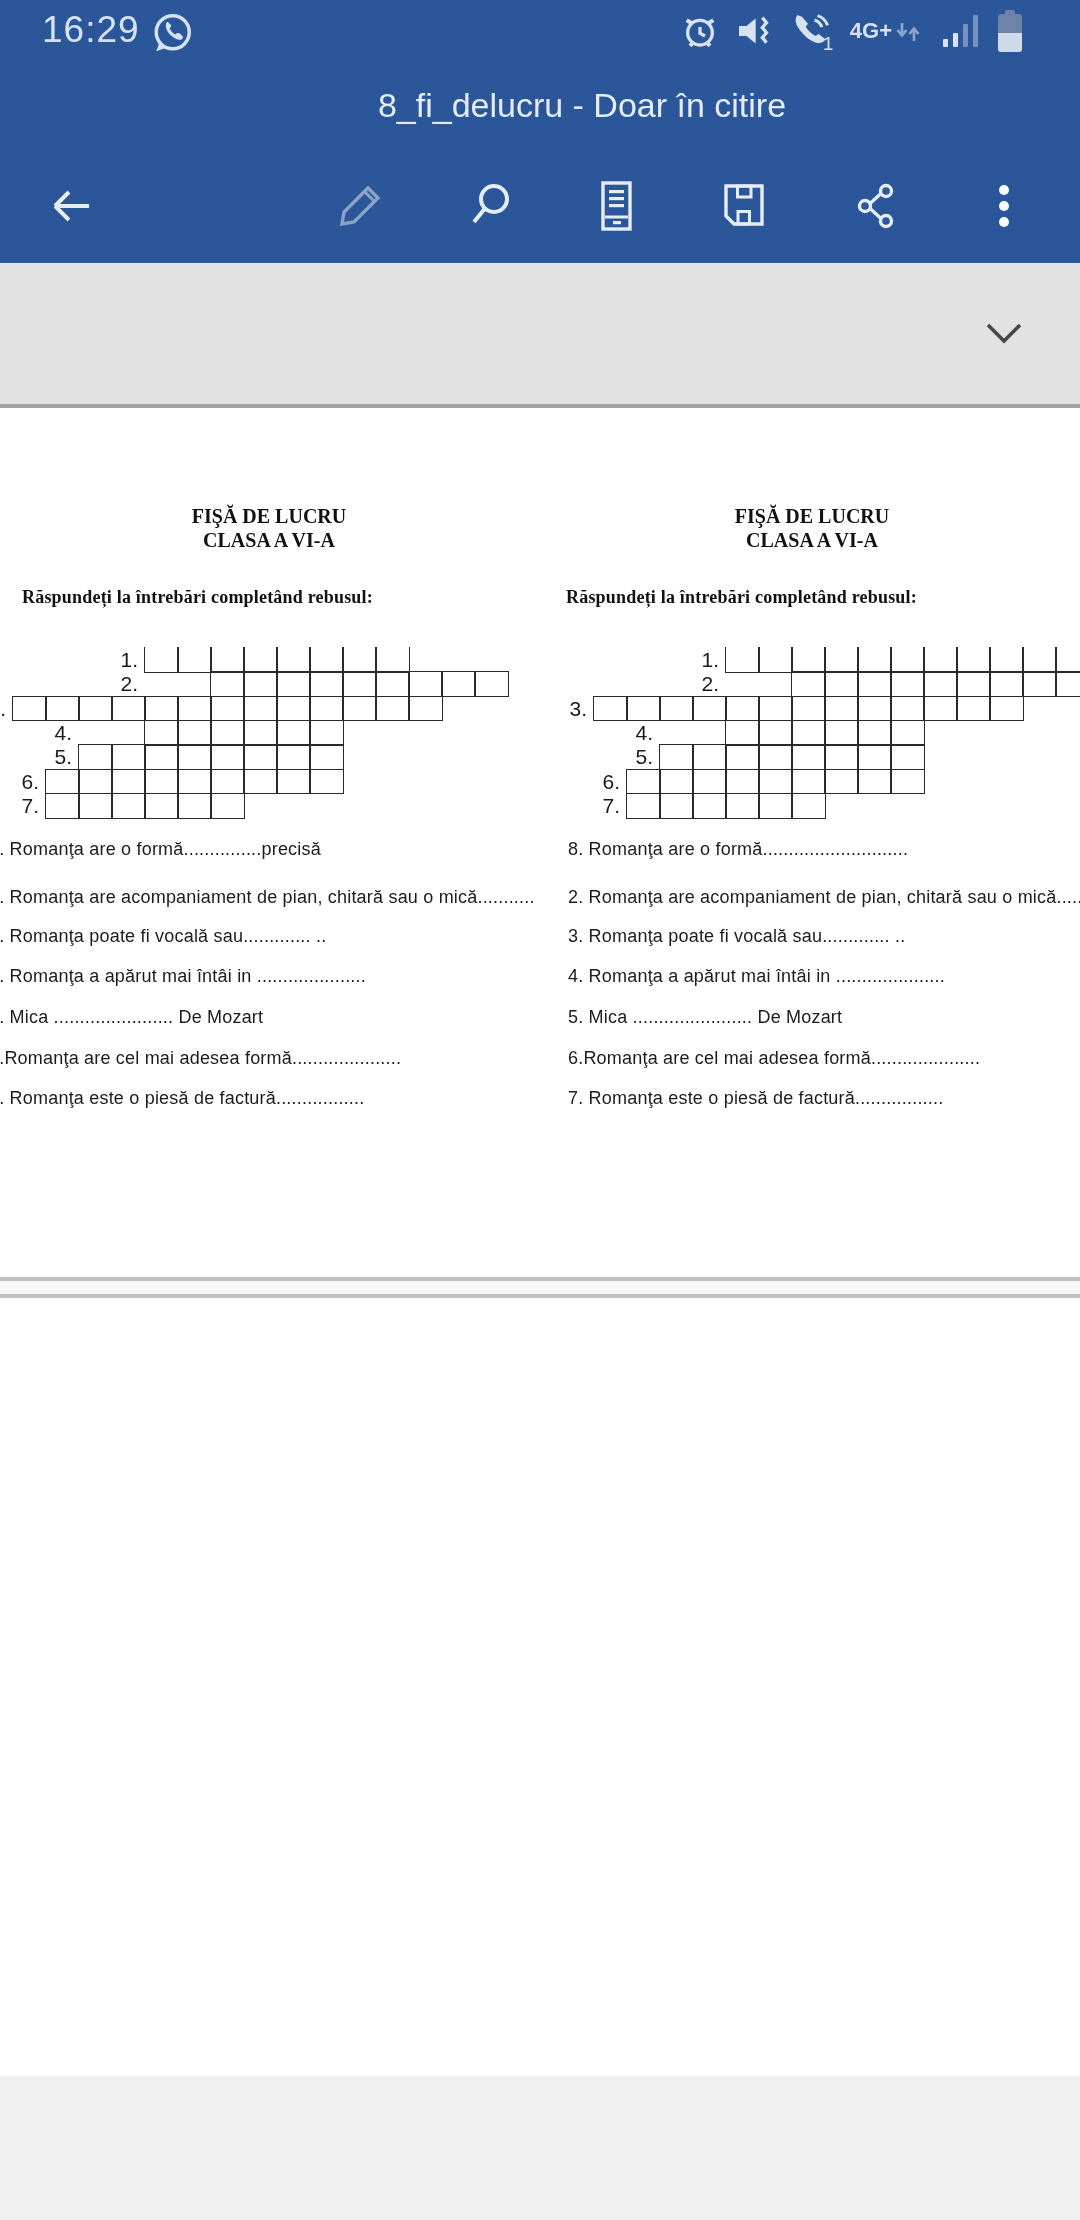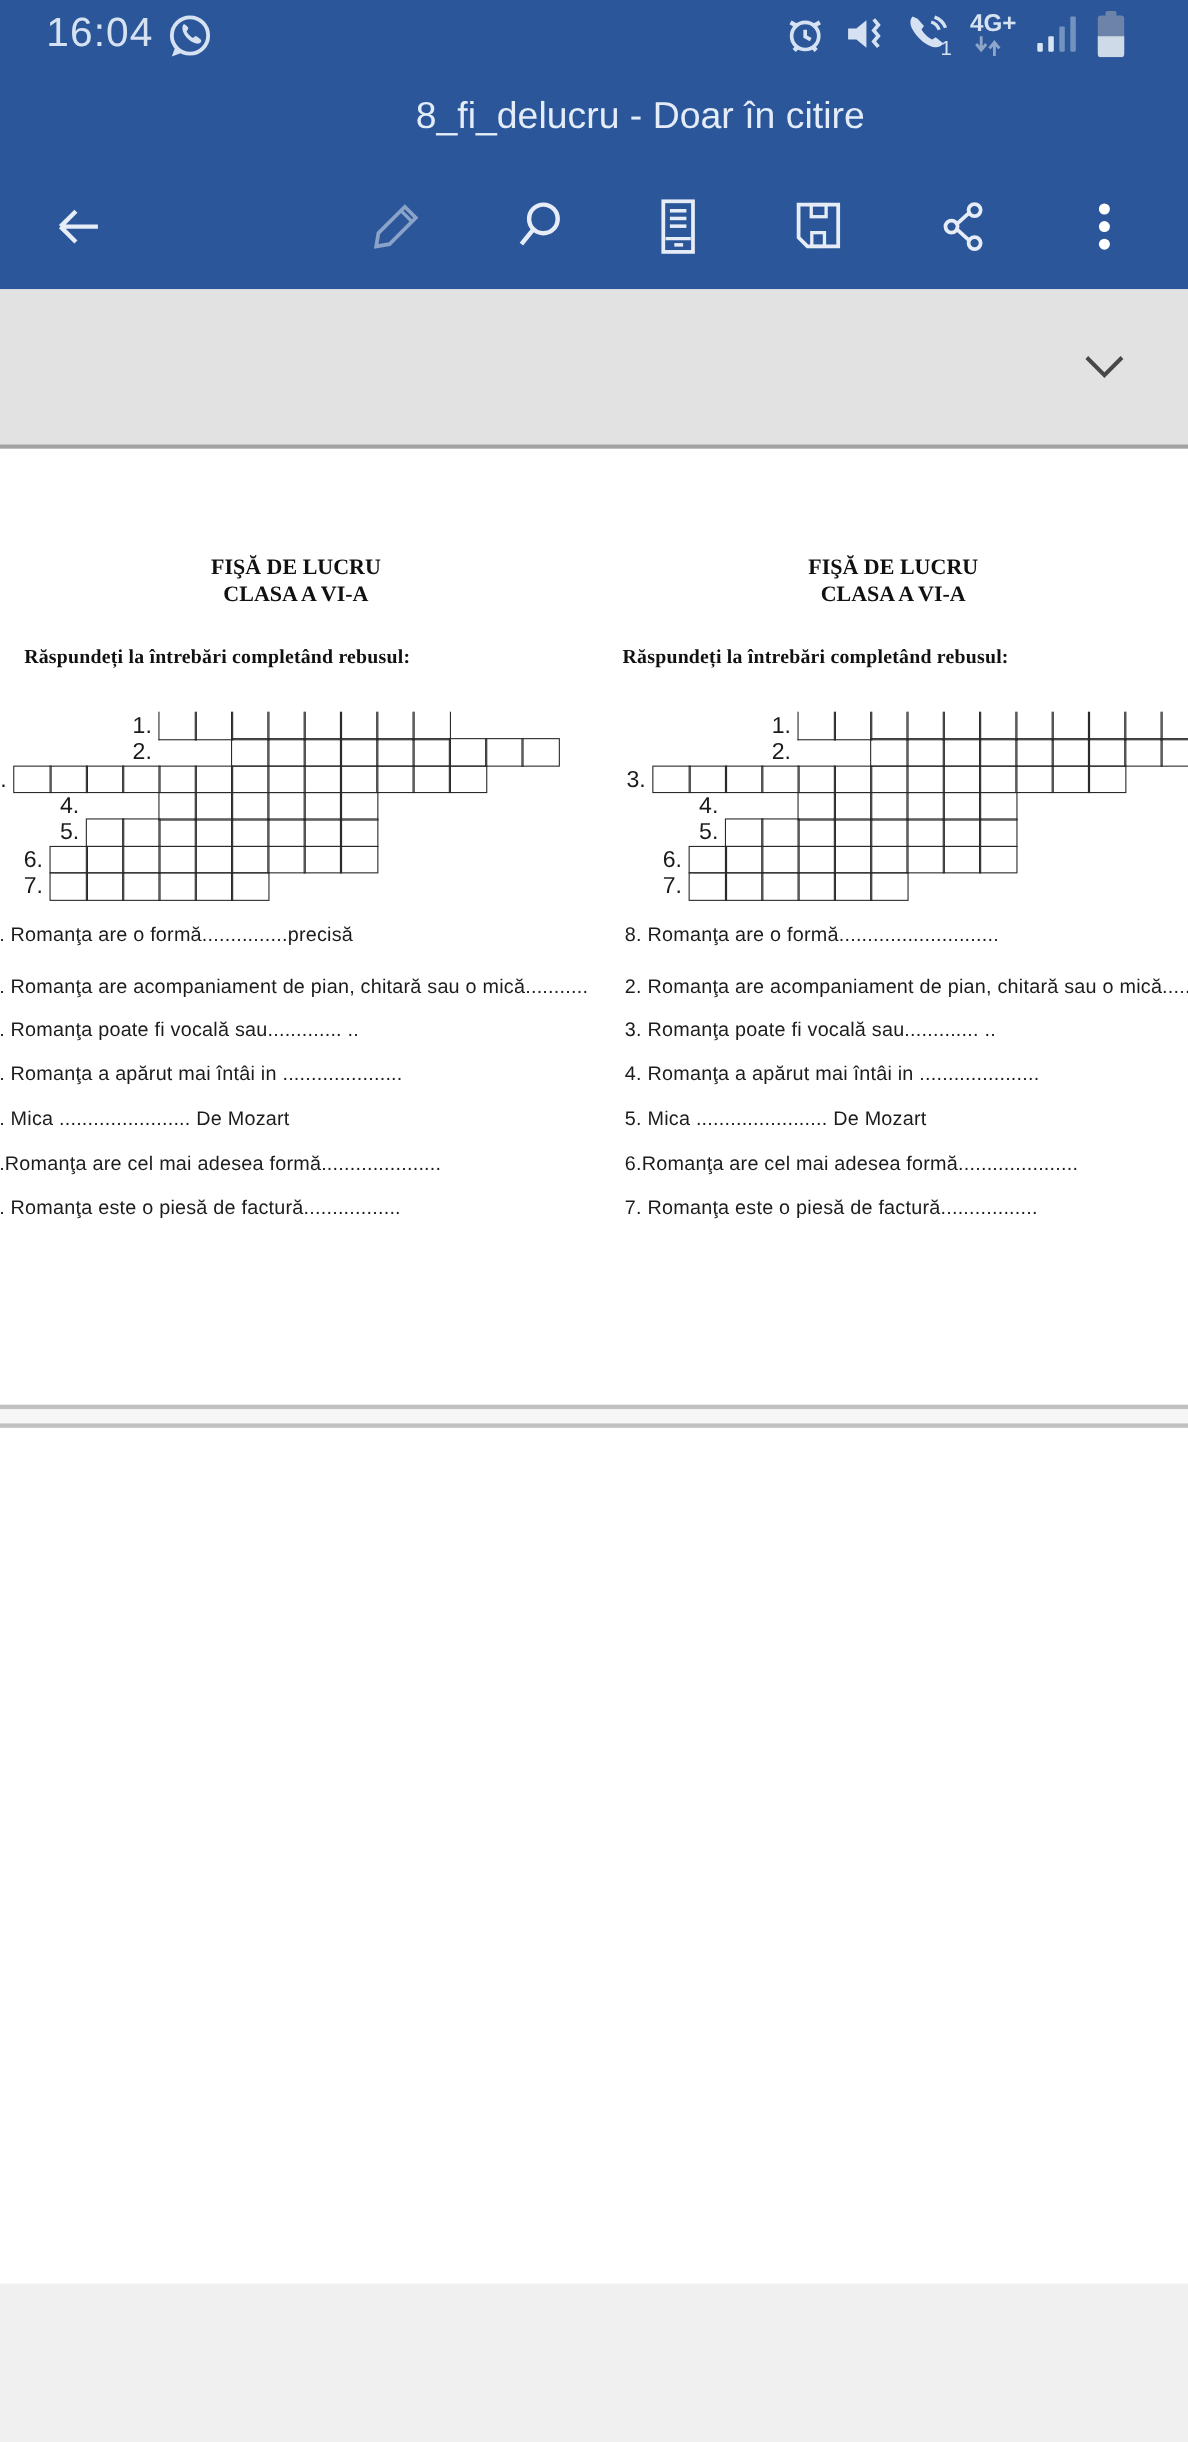--- a/index.html
+++ b/index.html
@@ -32,21 +32,21 @@
   .page-break{position:absolute;left:0;top:1277px;width:1080px;height:21px;
       background:#f6f6f6;border-top:4px solid #c1c1c1;border-bottom:4px solid #c1c1c1;box-sizing:border-box;}
   
   .nav-bar{position:absolute;left:0;top:2076px;width:1080px;height:144px;background:#f0f0f0;}
 </style>
 </head>
 <body>
 
 <div class="app-header">
 
-  <div class="time">16:04</div>
+  <div class="time">16:29</div>
 
   <svg class="abs" style="left:150px;top:11px" width="44" height="44" viewBox="0 0 24 24">
     <circle cx="12.4" cy="11.6" r="9" fill="none" stroke="#d6e2f2" stroke-width="1.9"></circle>
     <path d="M3.4 22 L8.4 20.2 L5.2 17 Z" fill="#d6e2f2"></path>
     <path d="M8.7 7.3 c-.4 2 1.1 4.6 2.9 6.2 1.6 1.4 3.9 2.6 5.5 2 .9-.4 1.1-1.4.6-1.9 l-1.7-1.4 c-.4-.3-1-.3-1.4 0 l-.7.6 c-1.3-.6-2.7-2-3.2-3.3 l.6-.8 c.3-.4.3-1-.1-1.4 L9.9 6.2 c-.5-.5-1.1-.1-1.2 1.1z" fill="#d6e2f2"></path>
   </svg>
 
   <div class="status-right">
     <svg width="40" height="40" viewBox="0 0 24 24">
       <circle cx="12" cy="13" r="7.4" fill="none" stroke="#d6e2f2" stroke-width="2"></circle>
@@ -55,21 +55,21 @@
     </svg>
     <svg width="40" height="40" viewBox="0 0 24 24">
       <path d="M3 9 H7.5 L13 4.5 V19.5 L7.5 15 H3 Z" fill="#d6e2f2"></path>
       <path d="M17 4 L19.5 7 L17 10 L19.5 13 L17 16 L19.5 19" fill="none" stroke="#d6e2f2" stroke-width="2"></path>
     </svg>
     <svg width="48" height="44" viewBox="0 0 28 26">
       <path d="M5.5 3.5 C4 5 3.8 7.8 5.8 11 c2.2 3.6 5.4 6.6 8.8 8.2 3.2 1.5 5.6 1 6.8-.6 l.5-.7 -4-3.2 -1.8 1.2 c-2.2-1-4.6-3.2-5.8-5.4 l1.3-1.8 -3.4-4 Z" fill="#d6e2f2"></path>
       <path d="M15.5 6.5 a6.5 6.5 0 0 1 4.3 4.2 M17.3 3.9 a9.5 9.5 0 0 1 5.9 5.7" fill="none" stroke="#d6e2f2" stroke-width="1.8"></path>
       <text x="20.5" y="24" font-size="11" fill="#d6e2f2">1</text>
     </svg>
-    <div style="display:flex;flex-direction:column;align-items:flex-start;">
+    <div style="display:flex;flex-direction:row;align-items:flex-end;">
       <div style="font-size:22px;font-weight:bold;color:#d6e2f2;line-height:22px;">4G+</div>
       <svg width="32" height="20" viewBox="0 0 32 20">
         <path d="M10 1 V12 M5.5 8 L10 13.5 L14.5 8" fill="none" stroke="#8ea6c9" stroke-width="2.6"></path>
         <path d="M22 19 V8 M17.5 12 L22 6.5 L26.5 12" fill="none" stroke="#8ea6c9" stroke-width="2.6"></path>
       </svg>
     </div>
     <svg width="44" height="44" viewBox="0 0 44 44">
       <rect x="5" y="30" width="5" height="8" rx="1" fill="#d9e4f3"></rect>
       <rect x="15" y="24" width="5" height="14" rx="1" fill="#d9e4f3"></rect>
       <rect x="25" y="15" width="5" height="23" rx="1" fill="rgba(217,228,243,0.42)"></rect>

